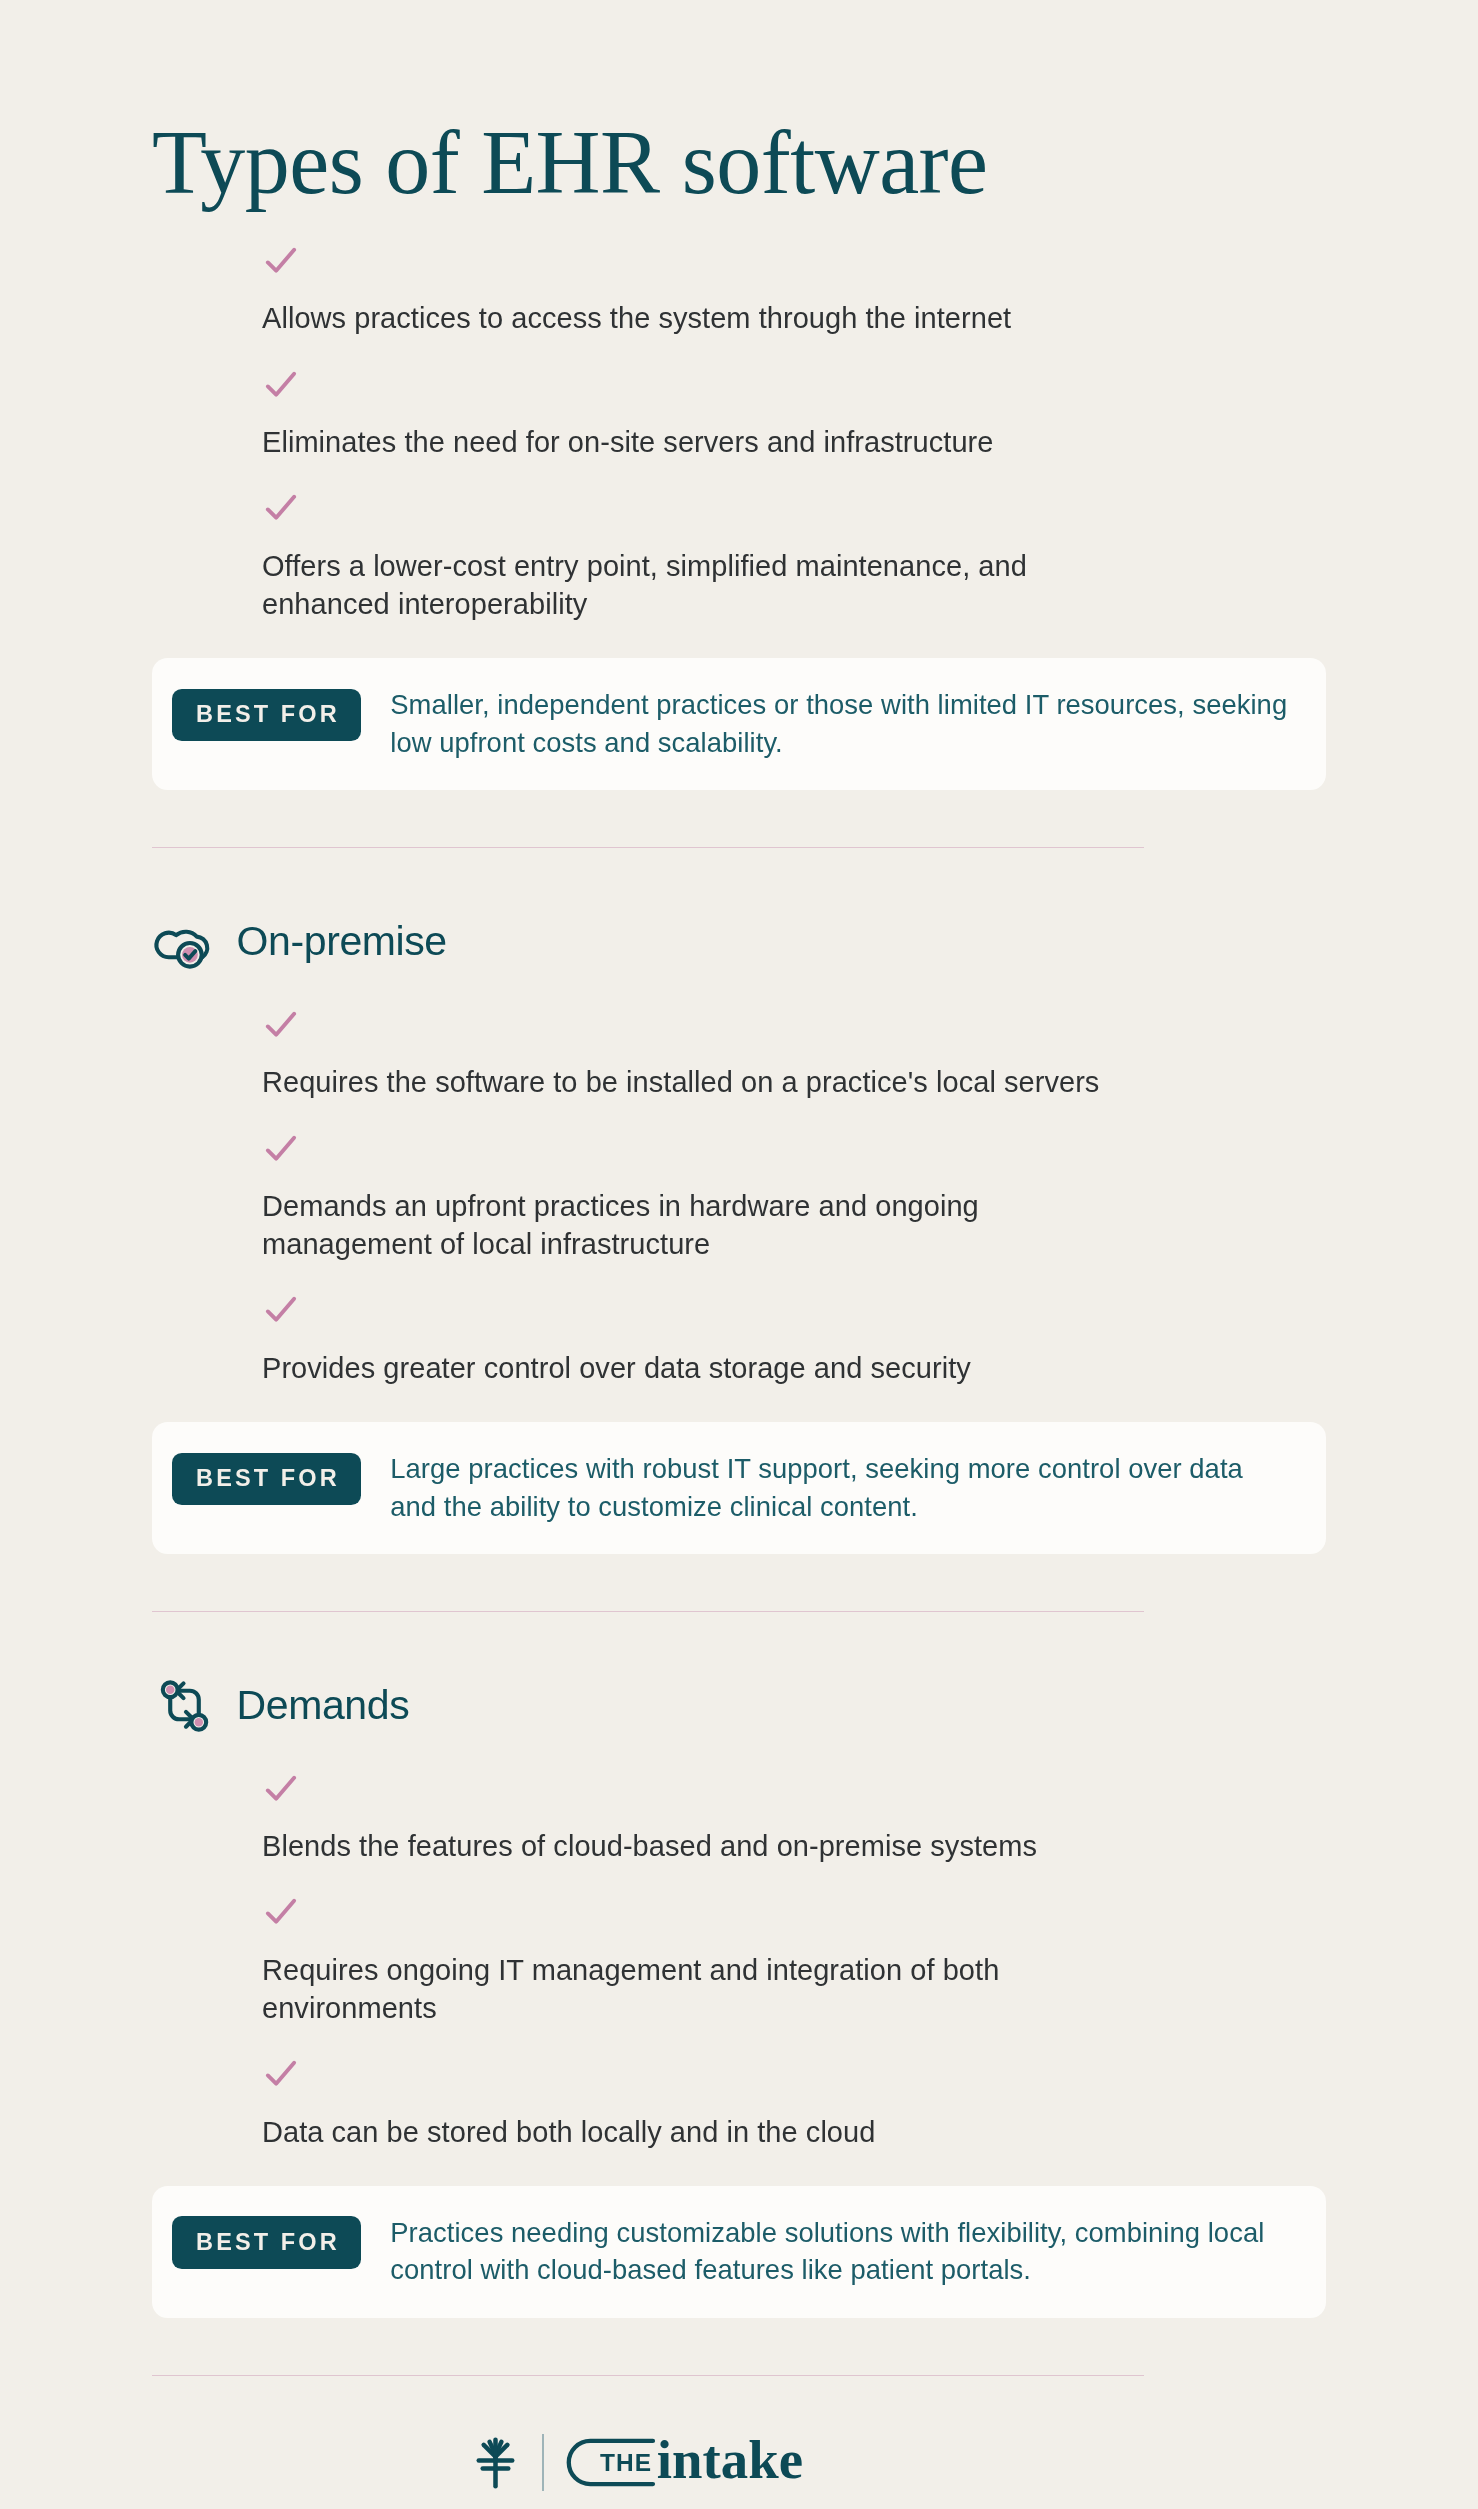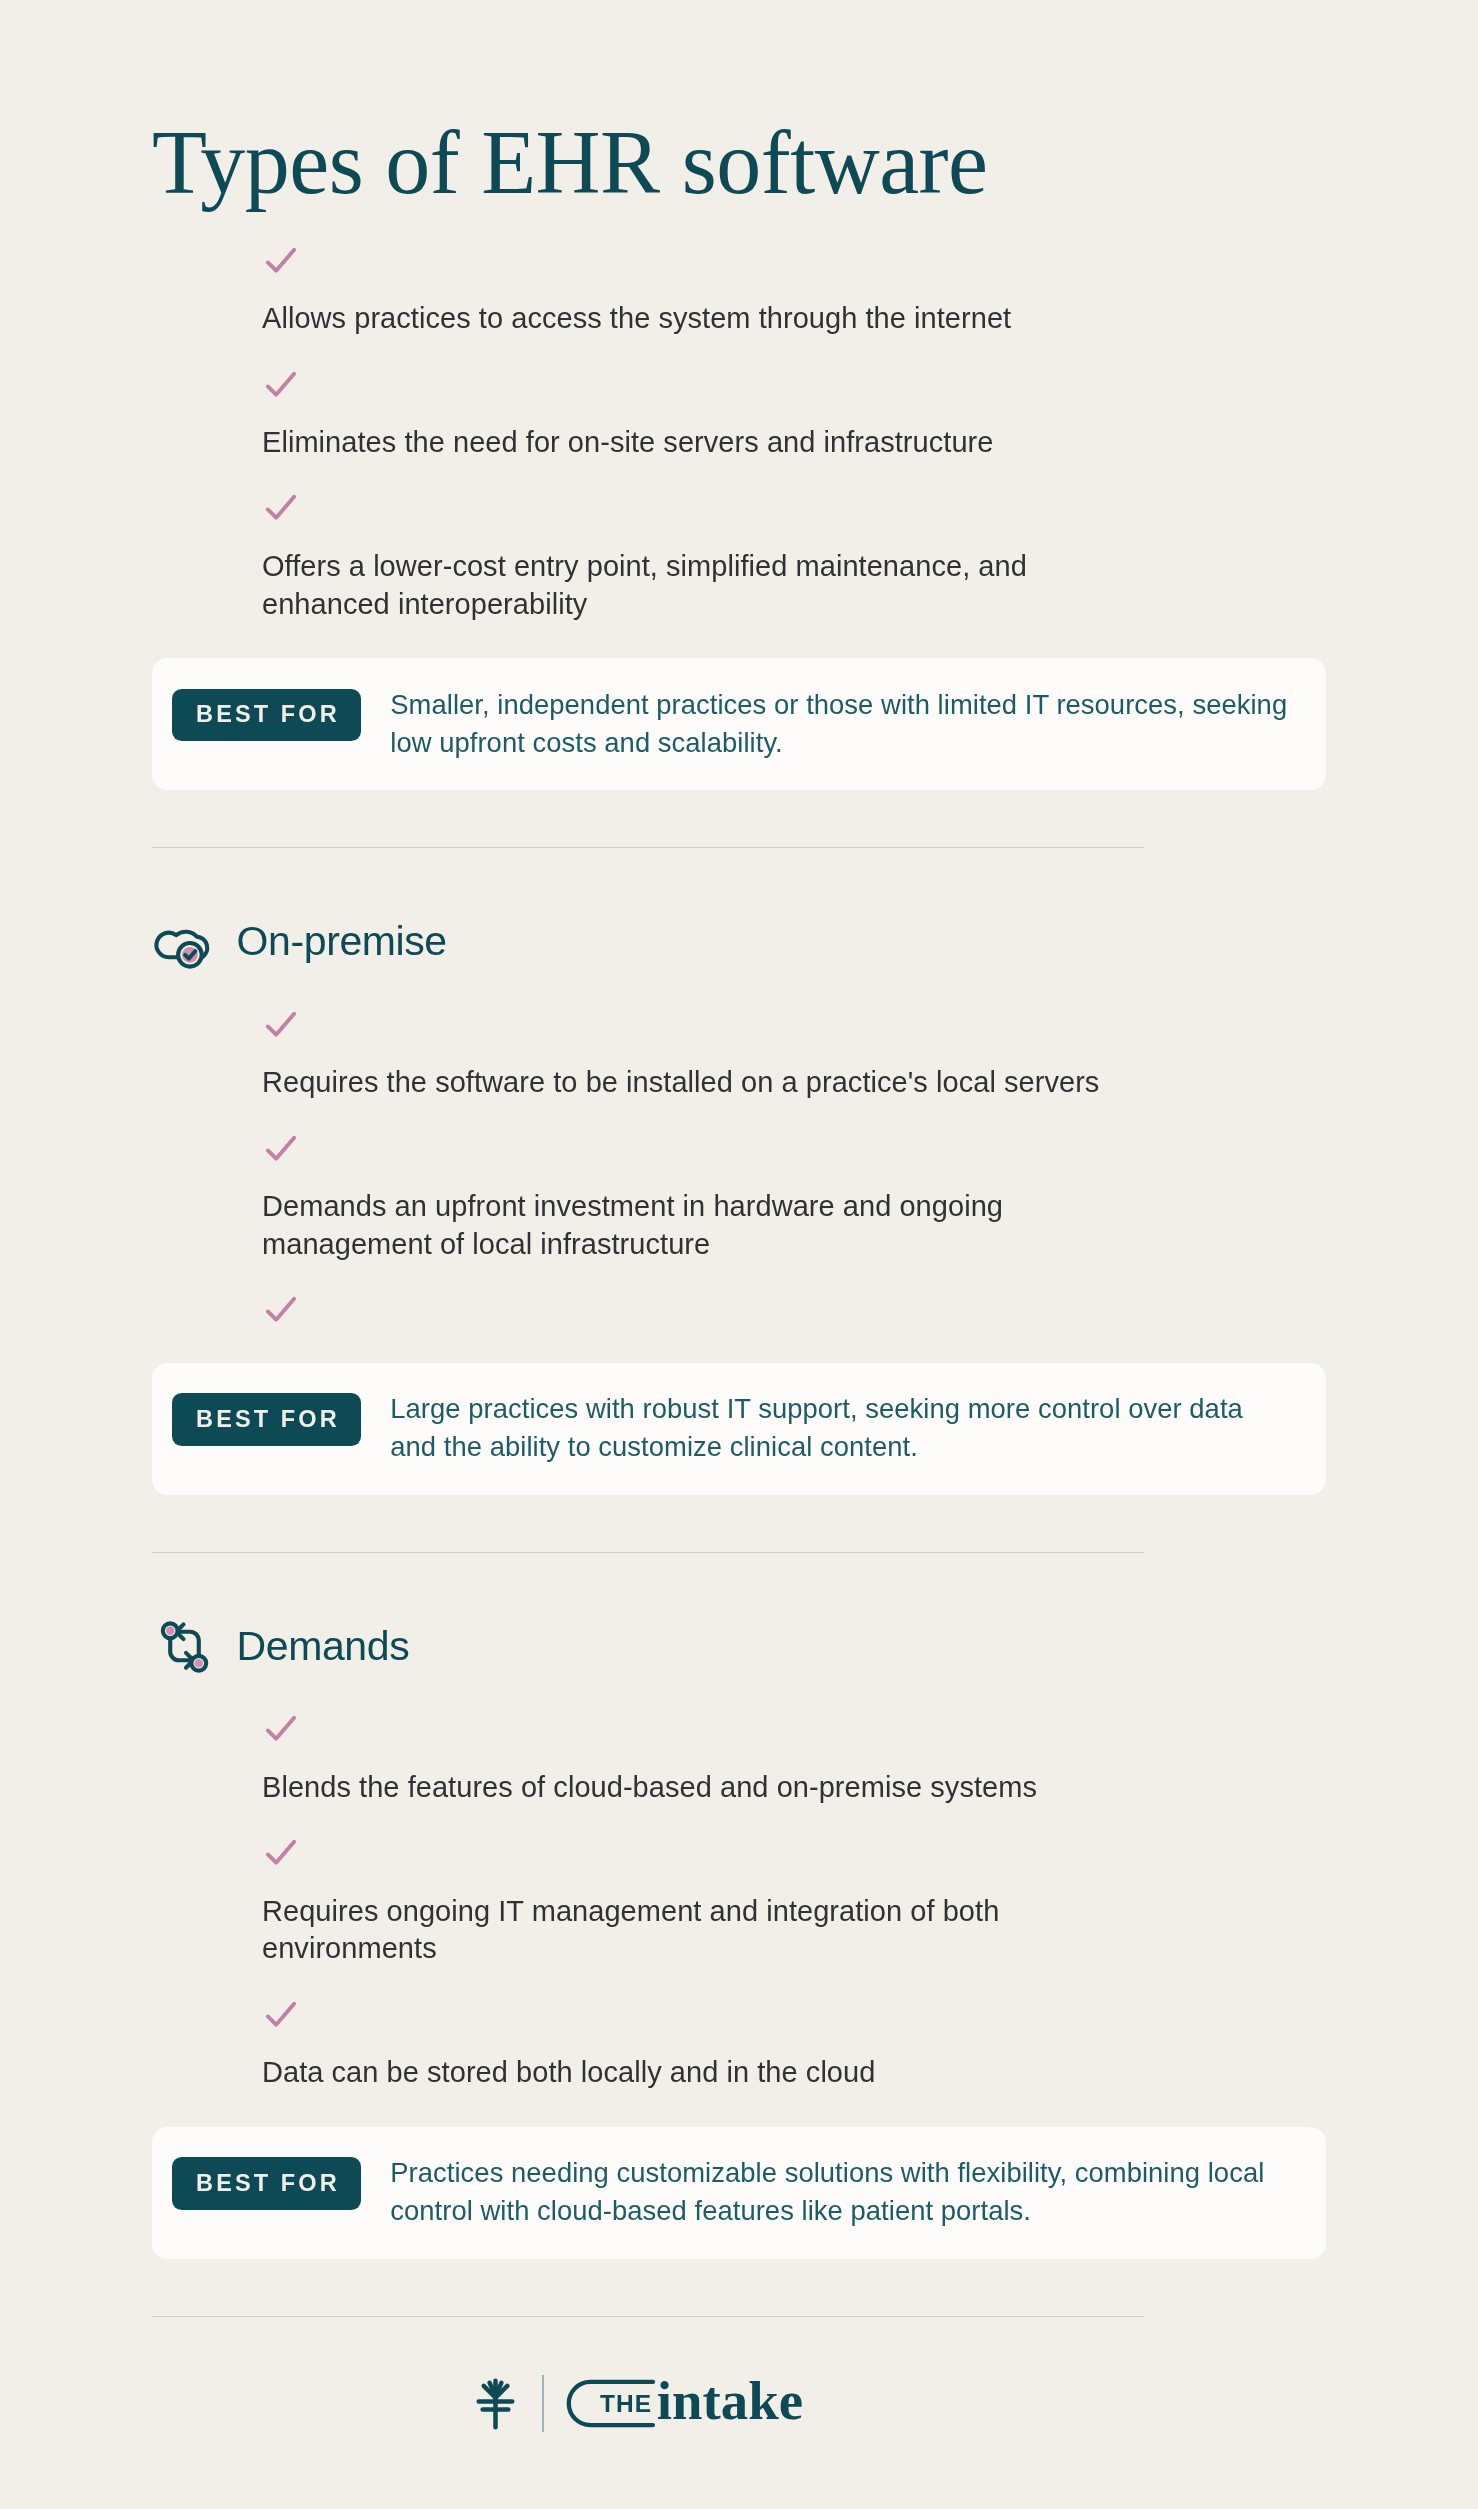--- a/index.html
+++ b/index.html
@@ -175,26 +175,27 @@
       <div class="bullet">
         <svg class="check" viewBox="0 0 38 38">
           <path d="M6 21 L14.5 29.5 L33 8" fill="none" stroke="#c47fa5" stroke-width="4" stroke-linecap="round" stroke-linejoin="round"></path>
         </svg>
         <div class="bullet-text">Requires the software to be installed on a practice's local servers</div>
       </div>
       <div class="bullet">
         <svg class="check" viewBox="0 0 38 38">
           <path d="M6 21 L14.5 29.5 L33 8" fill="none" stroke="#c47fa5" stroke-width="4" stroke-linecap="round" stroke-linejoin="round"></path>
         </svg>
-        <div class="bullet-text">Demands an upfront investment in hardware and ongoing management of local infrastructure</div>
-      </div>
-      <div class="bullet">
-        <svg class="check" viewBox="0 0 38 38">
-          <path d="M6 21 L14.5 29.5 L33 8" fill="none" stroke="#c47fa5" stroke-width="4" stroke-linecap="round" stroke-linejoin="round"></path>
-        </svg>
+        <div class="bullet-text">Demands an upfront practices in hardware and ongoing management of local infrastructure</div>
+      </div>
+      <div class="bullet">
+        <svg class="check" viewBox="0 0 38 38">
+          <path d="M6 21 L14.5 29.5 L33 8" fill="none" stroke="#c47fa5" stroke-width="4" stroke-linecap="round" stroke-linejoin="round"></path>
+        </svg>
+        <div class="bullet-text">Provides greater control over data storage and security</div>
       </div>
     </div>
 
     <div class="bestfor">
       <div class="badge">BEST FOR</div>
       <div class="bestfor-text">Large practices with robust IT support, seeking more control over data and the ability to customize clinical content.</div>
     </div>
   </div>
 
   <div class="divider"></div>

